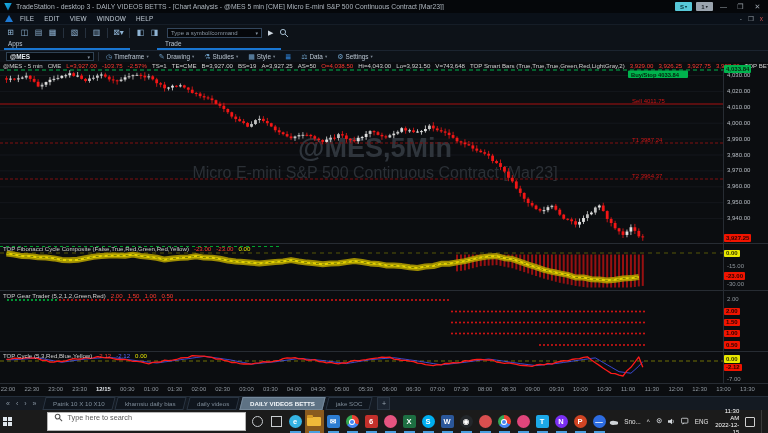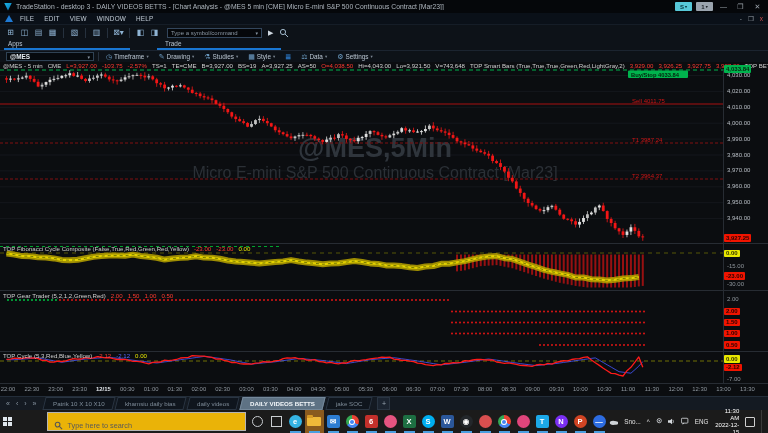--- a/index.html
+++ b/index.html
@@ -63,21 +63,21 @@
   .ws-tab{height:11px;background:#0f151d;border:1px solid #2a3542;transform:skewX(-14deg);display:flex;align-items:center;padding:0 8px;margin-left:3px;}
   .ws-tab span{transform:skewX(14deg);font-size:6.2px;color:#7f8c99;white-space:nowrap;}
   .ws-tab.active{background:#5e7284;border-color:#74889a;}
   .ws-tab.active span{color:#f2f6fa;font-weight:bold;}
   #ws-add{width:11px;height:11px;background:#1b2430;border:1px solid #2a3542;color:#9aa6b2;font-size:7px;display:flex;align-items:center;justify-content:center;margin-left:4px;}
   
   #taskbar{left:0;top:410px;width:768px;height:23px;background:#1b1b1b;display:flex;align-items:center;}
   #start-btn{width:24px;height:23px;display:flex;align-items:center;justify-content:center;}
   #start-glyph{display:grid;grid-template-columns:4px 4px;grid-template-rows:4px 4px;gap:1px;}
   #start-glyph div{background:#dfe6ec;}
-  #search-box{width:320px;height:19px;background:#eab308;border:1px solid #b5b5b5;display:flex;align-items:flex-end;gap:5px;padding:0 6px;box-sizing:border-box;margin-left:32px;}
+  #search-box{width:320px;height:19px;background:#ffffff;border:1px solid #b5b5b5;display:flex;align-items:flex-start;gap:5px;padding:0 6px;box-sizing:border-box;margin-left:32px;}
   #search-box .s-ph{font-size:7.3px;color:#5a5a5a;}
   #task-icons{display:flex;align-items:center;height:23px;margin-left:2px;}
   .tk-tile{width:19px;height:23px;position:relative;display:flex;align-items:center;justify-content:center;}
   .tk-tile.active-app{background:#8a5a1e;}
   .tk-under{position:absolute;bottom:0;left:4px;right:4px;height:2px;background:#4a9fe0;}
   .tk-circle{width:13px;height:13px;border-radius:50%;display:flex;align-items:center;justify-content:center;font-size:7.5px;font-weight:bold;color:#fff;}
   .tk-square{width:13px;height:13px;border-radius:2px;display:flex;align-items:center;justify-content:center;font-size:7.5px;font-weight:bold;color:#fff;}
   .tk-ring{width:11px;height:11px;border-radius:50%;border:1.5px solid #c9cdd1;box-sizing:border-box;}
   .tk-tv{width:11px;height:11px;border:1.2px solid #c9cdd1;box-sizing:border-box;}
   .folder-body{width:14px;height:9px;background:#f0b939;border-radius:1px;position:relative;}

